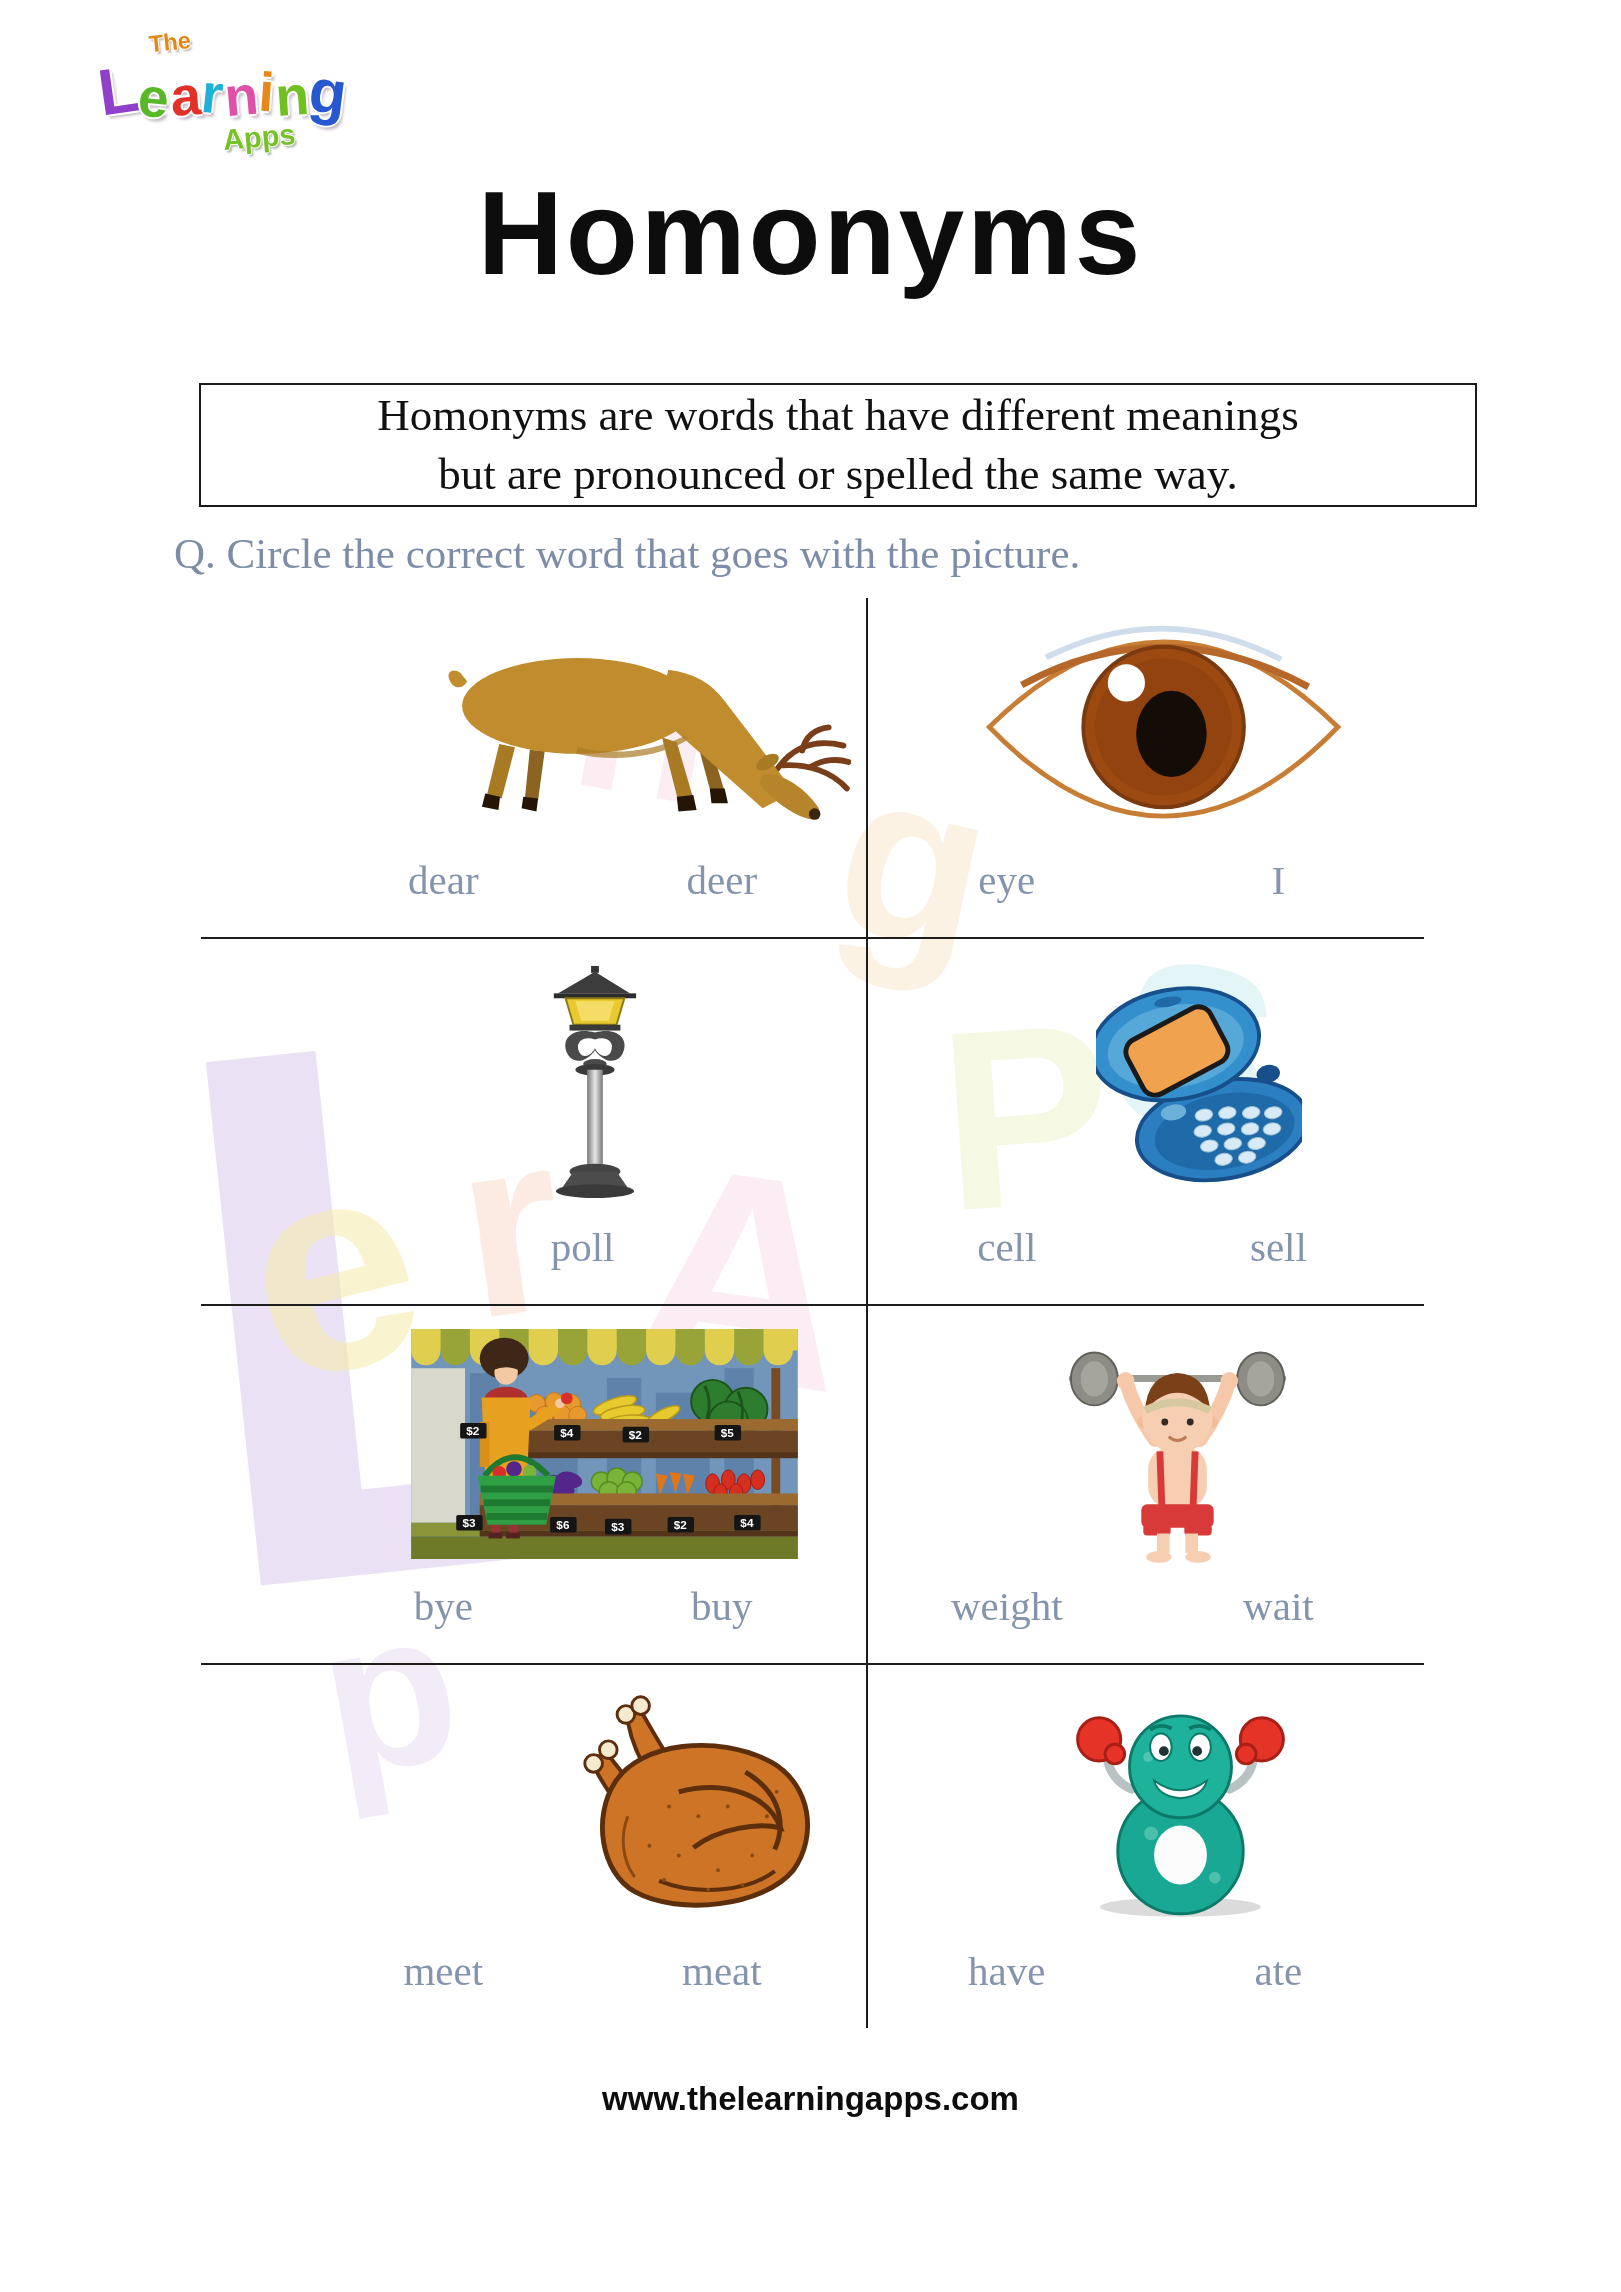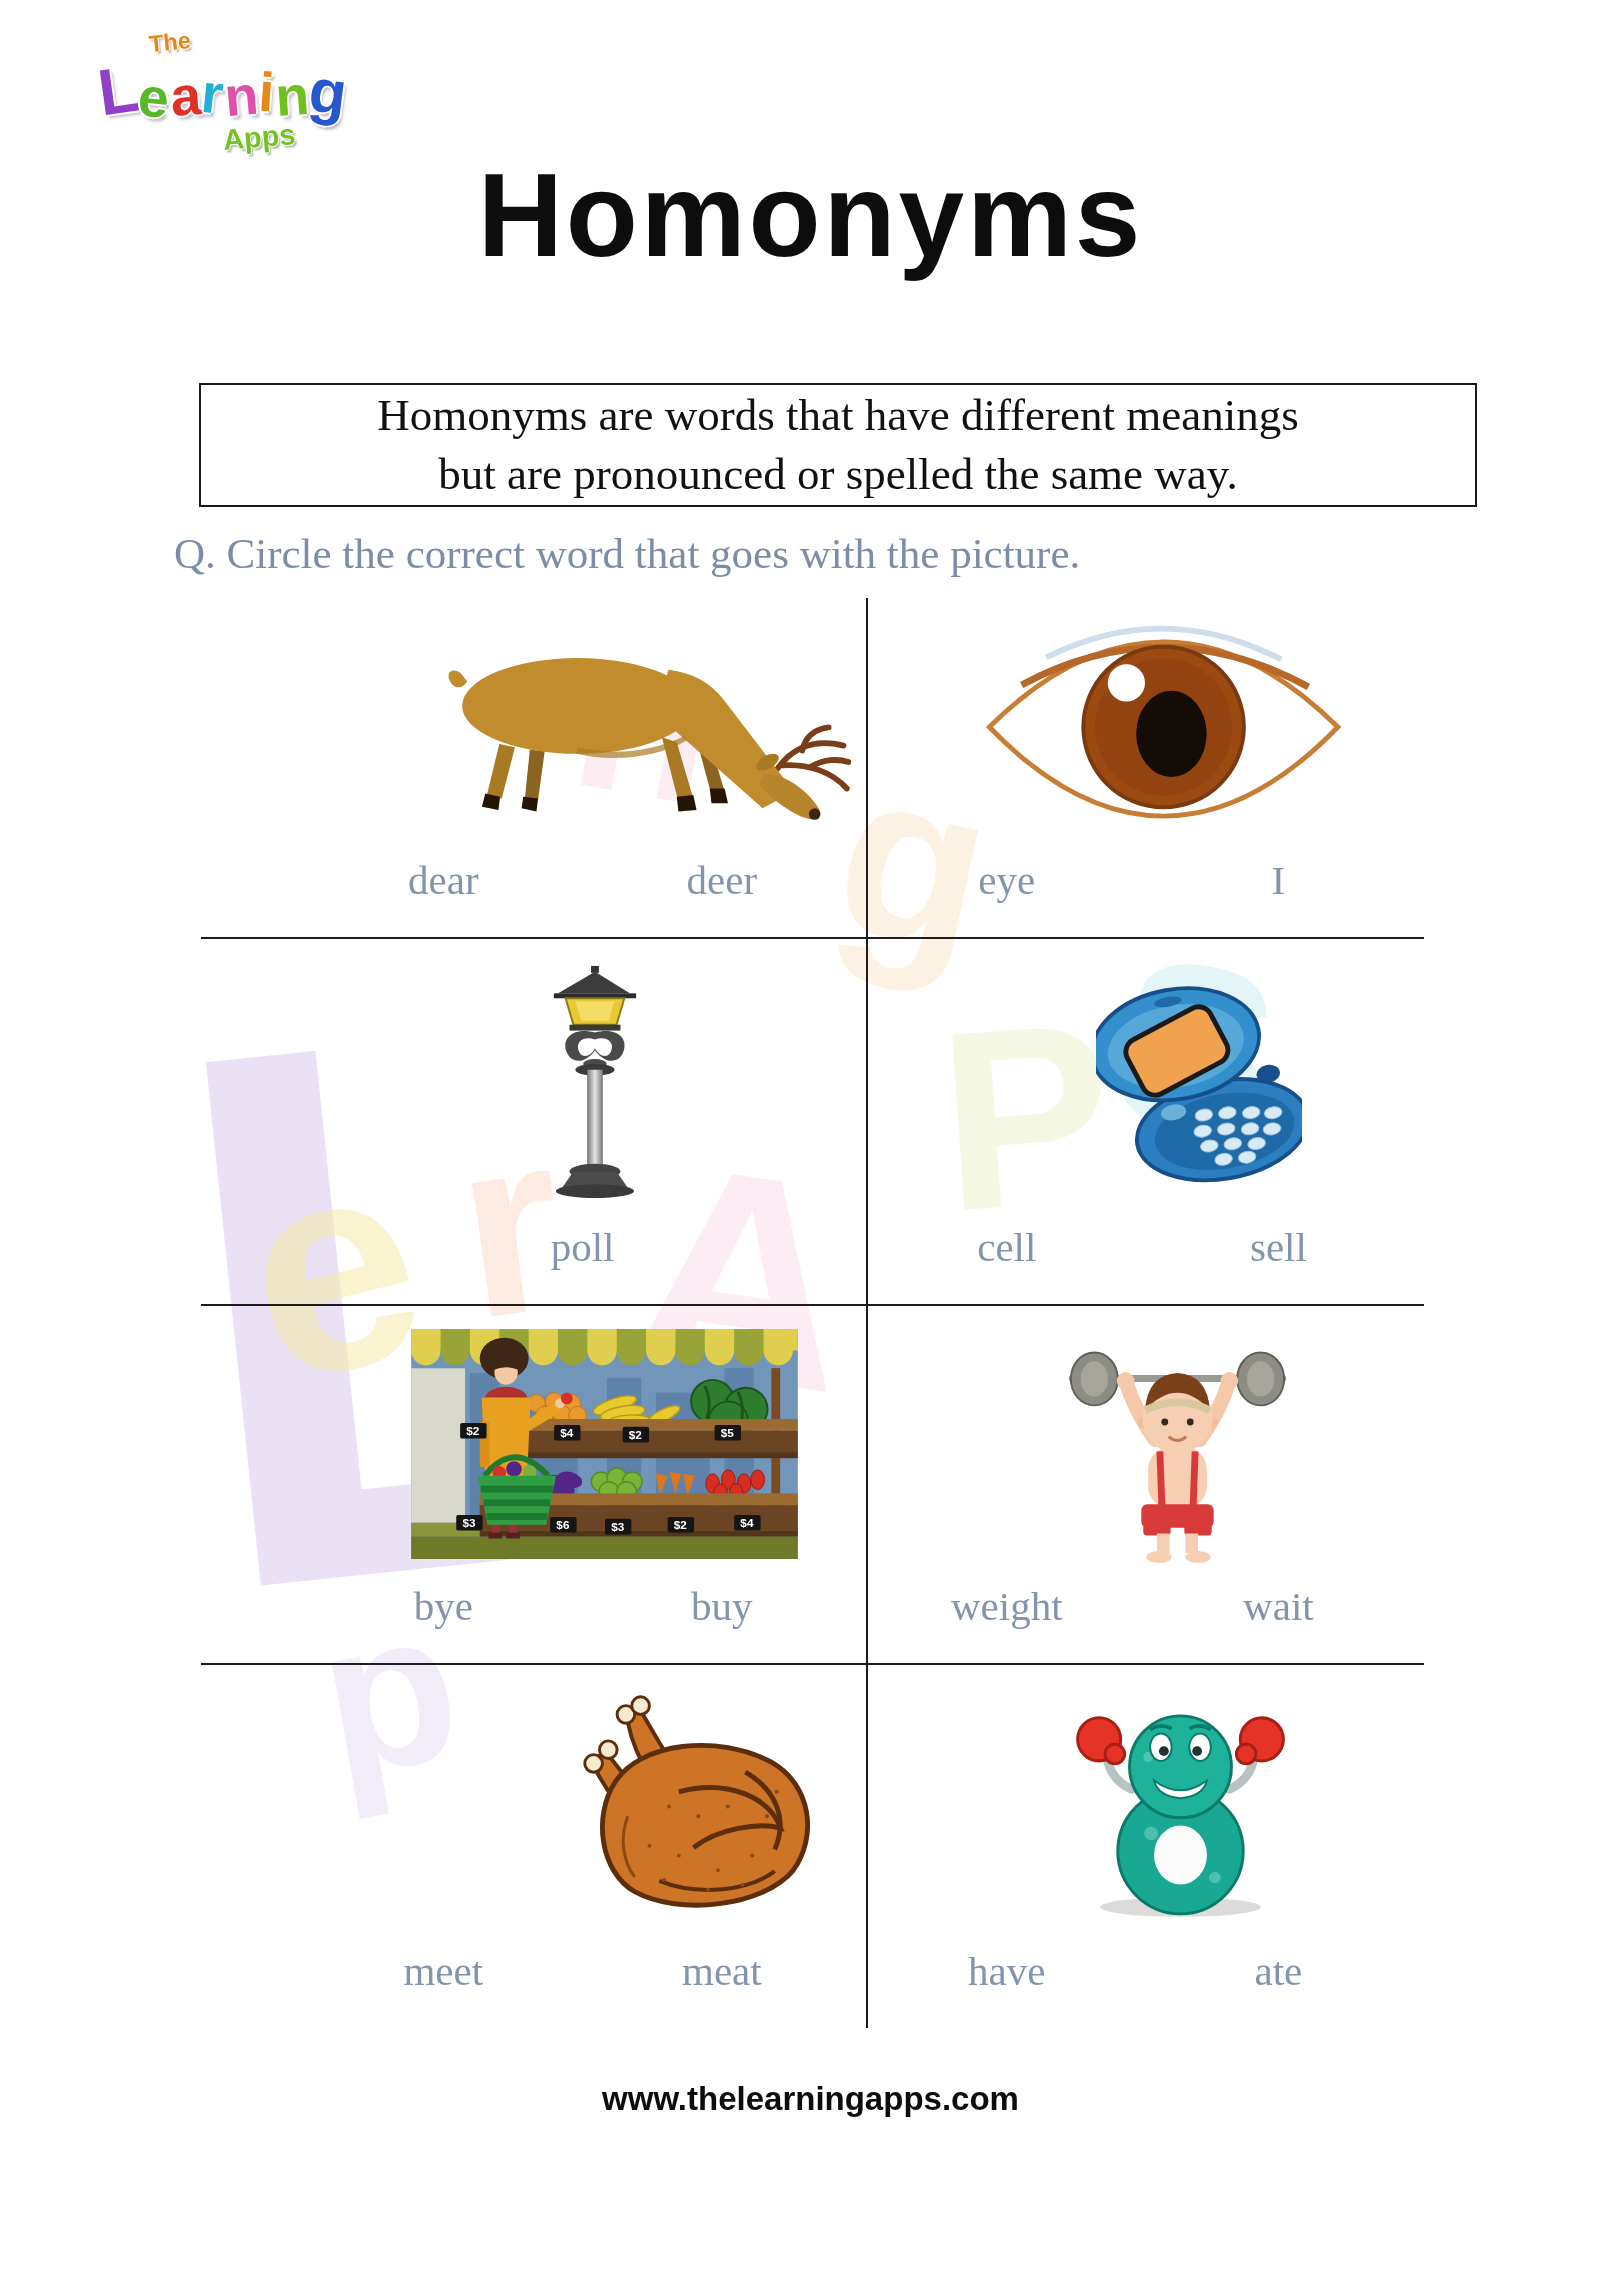--- a/index.html
+++ b/index.html
@@ -32,21 +32,21 @@
   .ll2{color:#e03028;transform:rotate(-4deg) translateY(5.9px);}
   .ll3{color:#20b0d8;transform:rotate(6deg) translateY(3.9px);}
   .ll4{color:#e050a8;transform:rotate(-5deg) translateY(5.9px);}
   .ll5{color:#e88818;transform:rotate(4deg) translateY(2px);}
   .ll6{color:#70c020;transform:rotate(-4deg) translateY(5.9px);}
   .ll7{color:#2858d0;font-size:61px;transform:rotate(7deg) translateY(3.9px);}
   .logo-apps{position:absolute;left:125px;top:94px;font-size:29px;color:#78c028;transform:rotate(-5deg);
         text-shadow:1px 0 #fff,-1px 0 #fff,0 1px #fff,0 -1px #fff,2px 2.9px 2px rgba(20,60,0,.35);}
 
   
-  .title{position:absolute;left:0;top:147px;width:100%;text-align:center;z-index:2;
+  .title{position:absolute;left:0;top:165px;width:100%;text-align:center;z-index:2;
          font-family:"Liberation Sans",sans-serif;font-weight:700;font-size:118px;
          letter-spacing:2.9px;color:#0d0d0d;margin:0;}
   .defbox{position:absolute;left:199px;top:347px;width:1274px;height:120px;z-index:2;
           border:2.9px solid #1a1a1a;background:#fff;text-align:center;
           display:flex;flex-direction:column;justify-content:center;gap:3.9px;margin-top:36px;}
   .defbox div{font-size:45px;color:#111;line-height:55px;}
   .question{position:absolute;left:174px;top:529px;z-index:2;font-size:43px;color:#7d8da8;}
 
   
   .grid{position:absolute;left:201px;top:598px;width:1222px;z-index:1;

